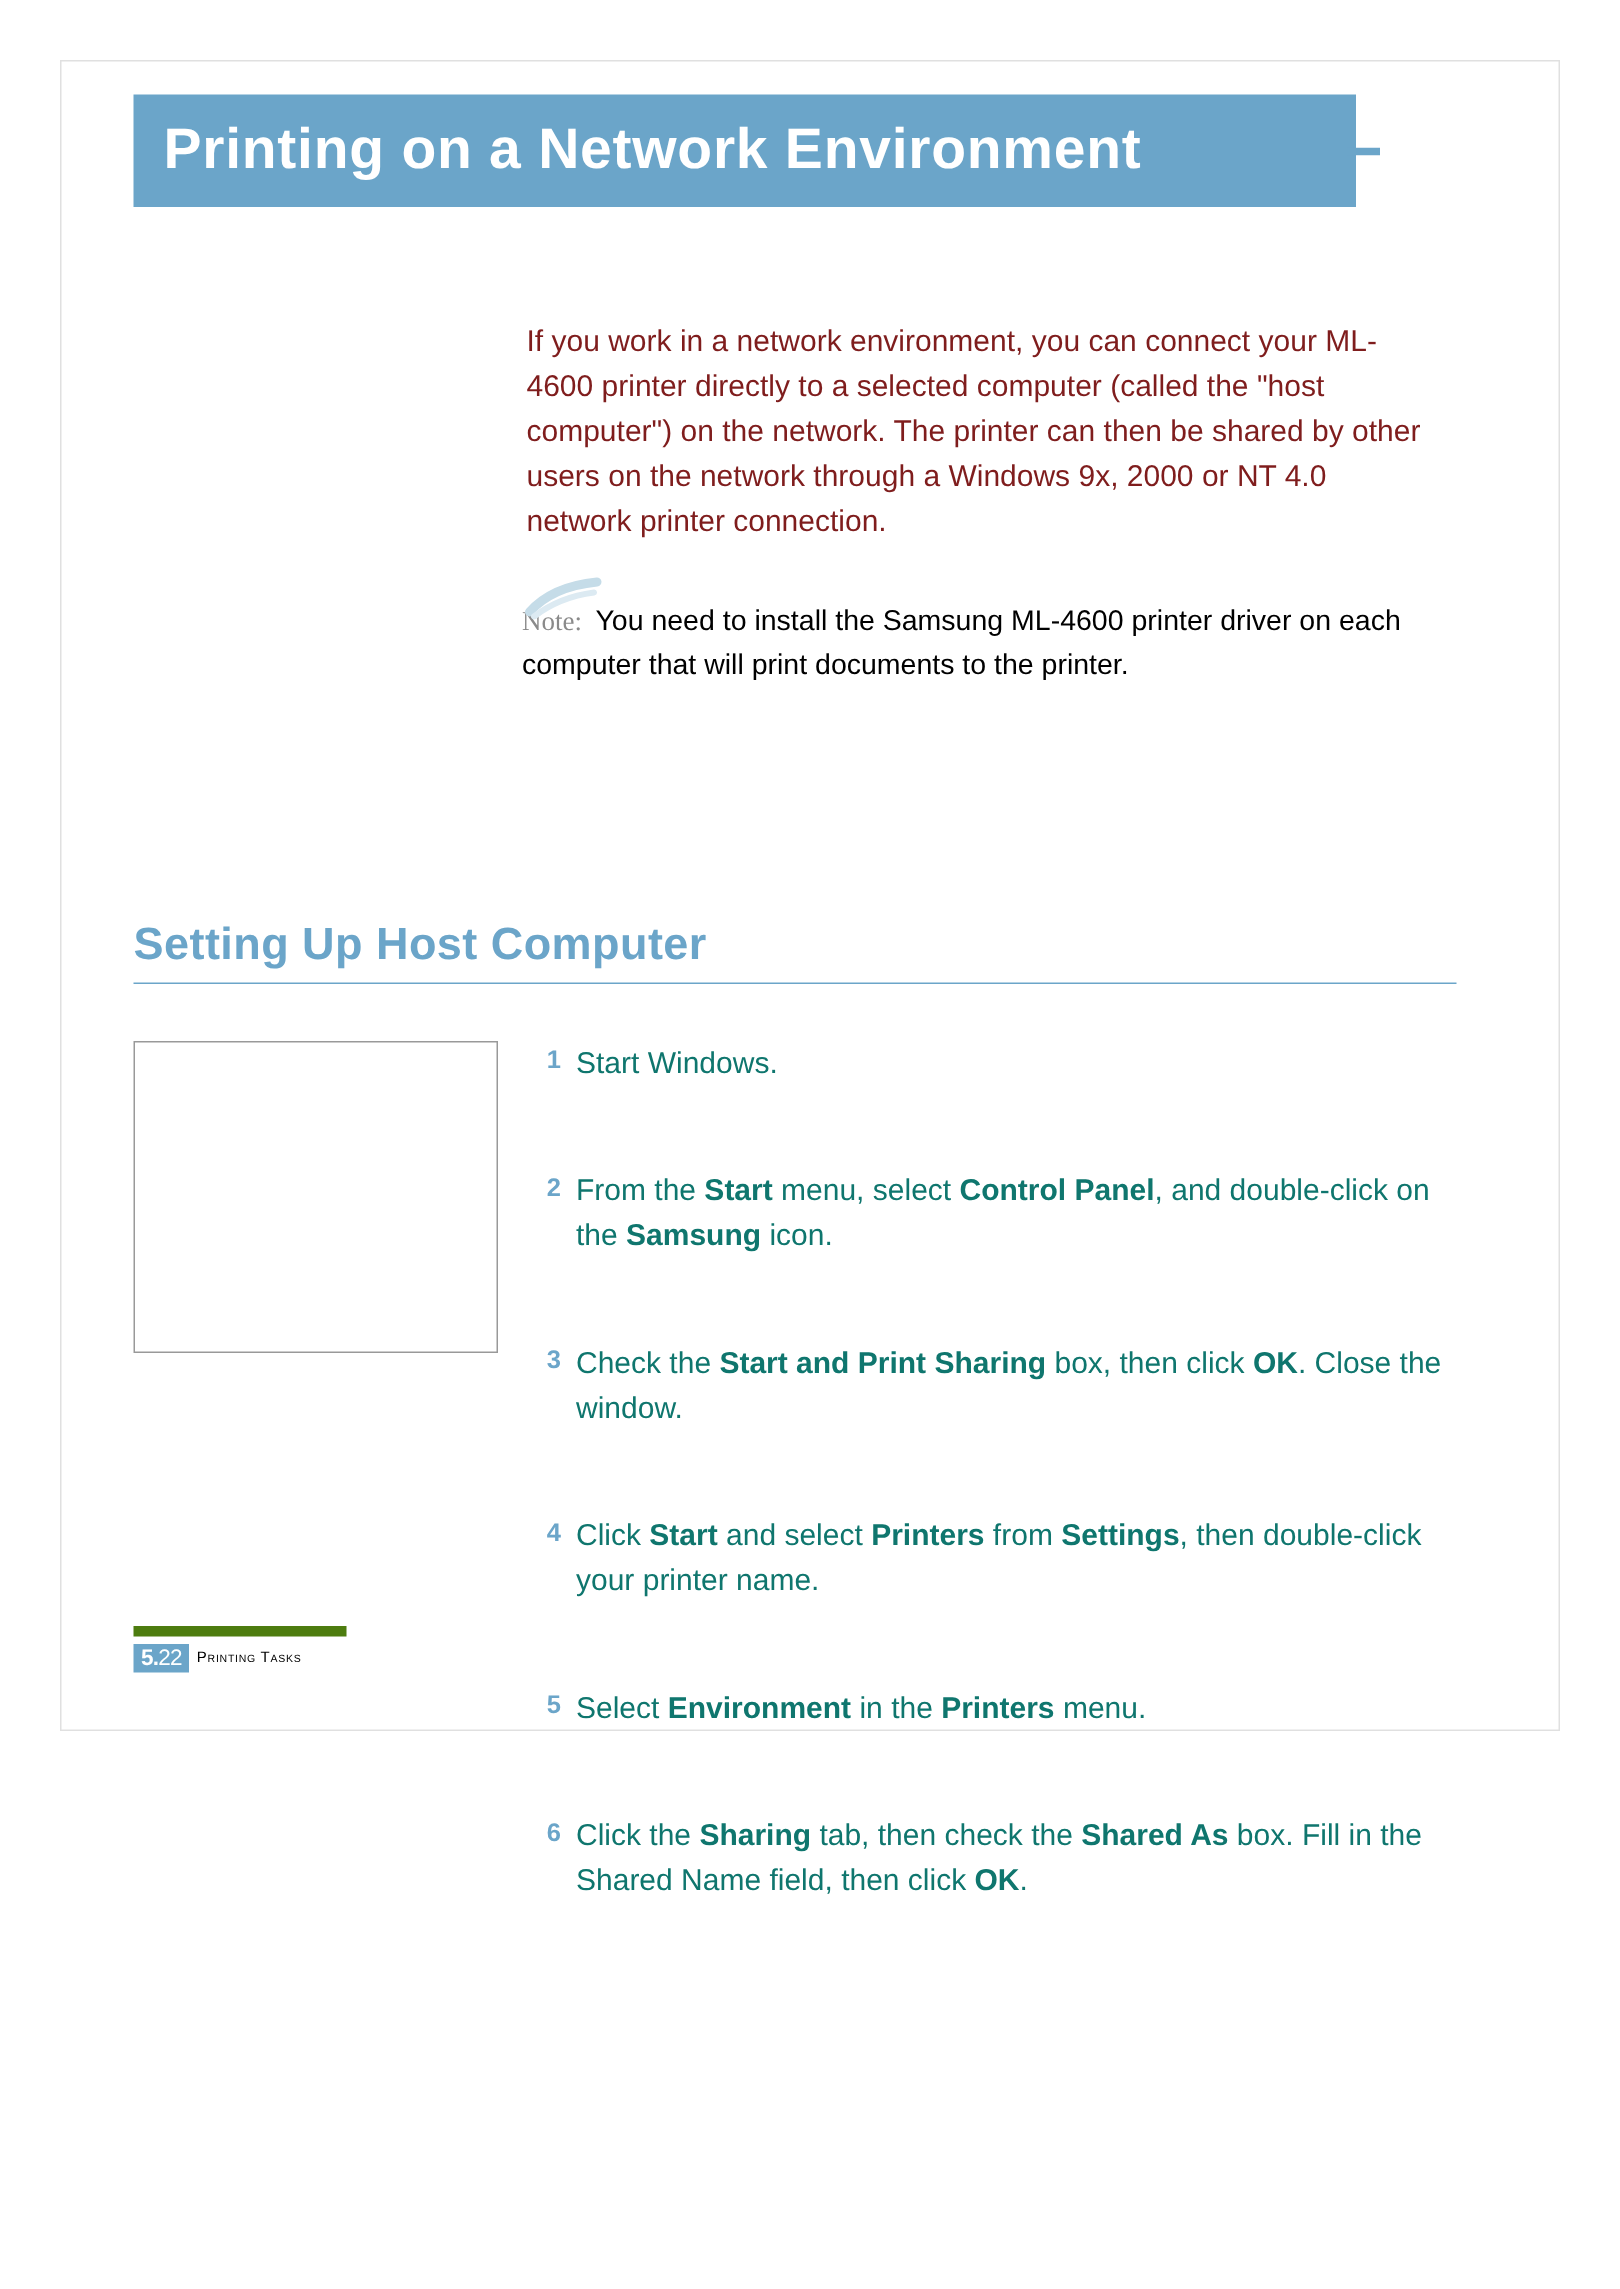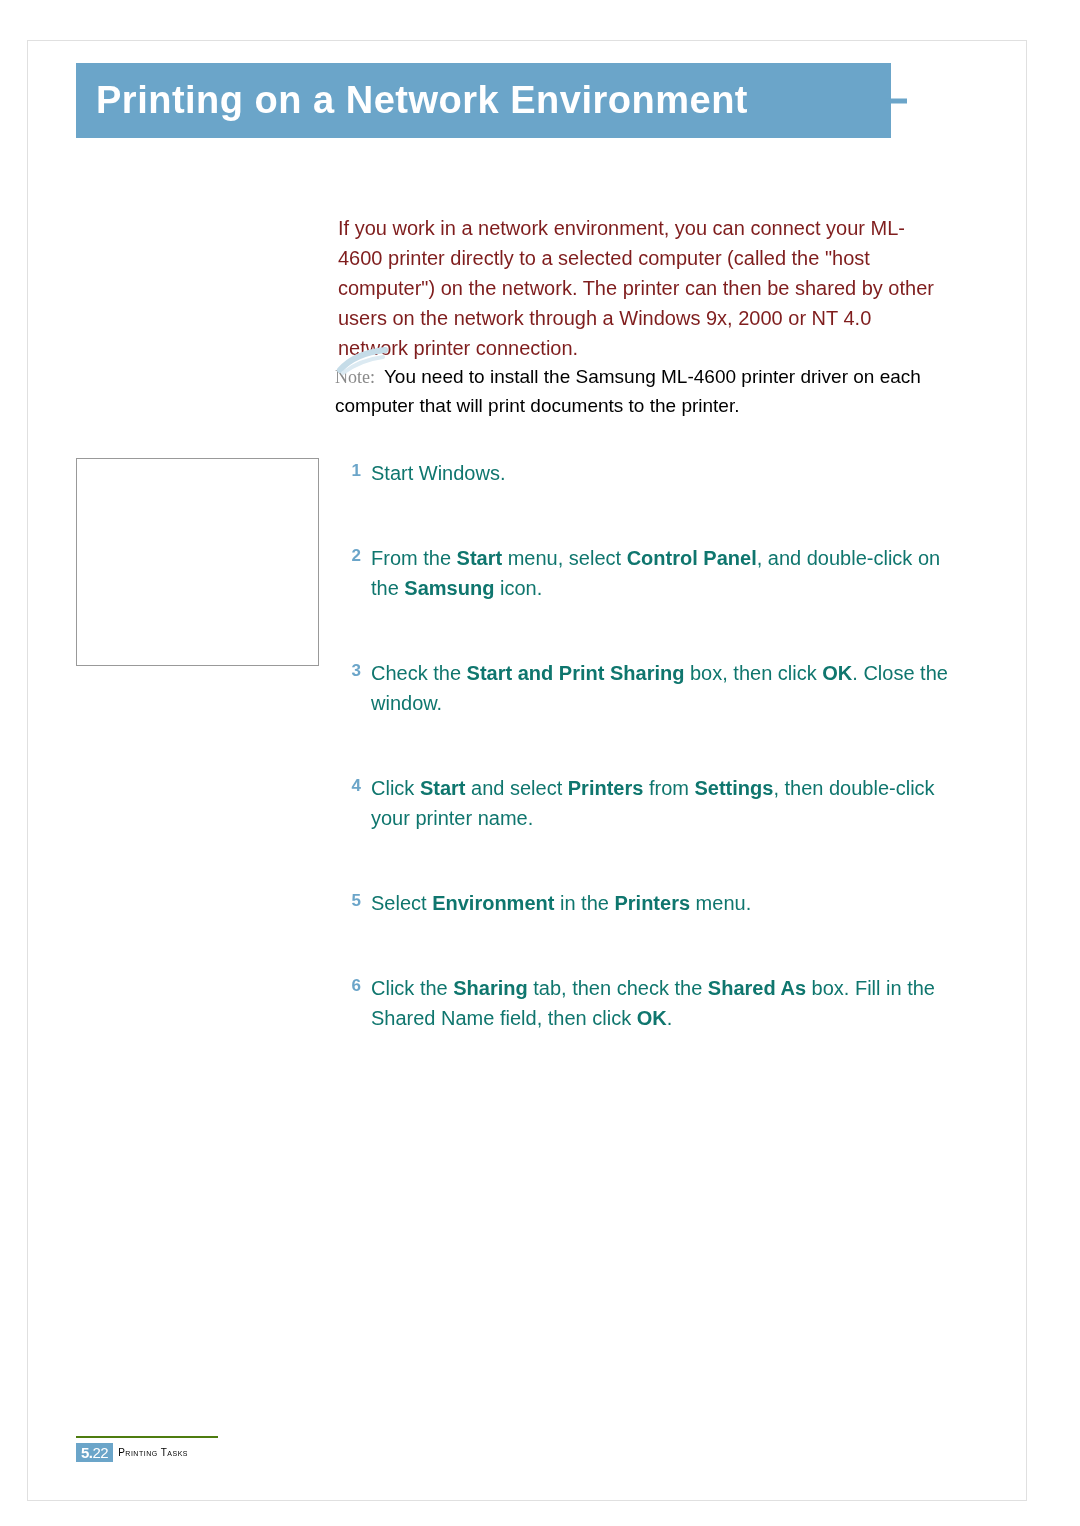--- a/index.html
+++ b/index.html
@@ -10,23 +10,23 @@
     body {
       background: #ffffff;
       font-family: Verdana, Geneva, sans-serif;
       width: 1080px;
       height: 1526px;
       position: relative;
     }
     .page-container {
       position: absolute;
       top: 40px;
-      left: 27px;
+      left: 40px;
       width: 1000px;
-      height: 1461px;
+      height: 1114px;
       border: 1px solid #e0e0e0;
       background: #ffffff;
       padding: 0;
     }
     .title-banner {
       position: relative;
       margin-top: 22px;
       margin-left: 48px;
       width: 815px;
       height: 75px;
@@ -55,20 +55,21 @@
       margin-top: 75px;
       margin-left: 310px;
       width: 600px;
     }
     .intro-text {
       font-size: 20px;
       line-height: 1.5;
       color: #7f1d1d;
     }
     .note-section {
+      margin-top: 38px;
       margin-left: 307px;
       width: 605px;
       position: relative;
     }
     .note-swoosh {
       position: absolute;
       left: 0;
       top: -18px;
       width: 60px;
       height: 30px;
@@ -139,21 +140,21 @@
     .step-text b {
       font-weight: bold;
       text-align: center;
     }
     .footer {
       position: absolute;
       bottom: 38px;
       left: 48px;
       display: flex;
       align-items: center;
-      border-top: 2px solid #4d7c0f;
+      border-top: 7px solid #4d7c0f;
       padding-top: 5px;
       width: 142px;
     }
     .footer-badge {
       background: #6ba5c9;
       color: #ffffff;
       font-size: 15px;
       font-weight: bold;
       padding: 1px 5px;
       margin-right: 5px;
@@ -189,20 +190,23 @@
     <svg class="note-swoosh" viewBox="0 0 60 30">
       <path d="M 5 25 Q 20 8, 50 5" stroke="#c5dce8" stroke-width="6" fill="none" stroke-linecap="round"></path>
       <path d="M 8 28 Q 25 15, 48 12" stroke="#dceaf2" stroke-width="4" fill="none" stroke-linecap="round"></path>
     </svg>
     <p class="note-text">
       <span class="note-label">Note:</span>
       <span>You need to install the Samsung ML-4600 printer driver on each computer that will print documents to the printer.</span>
     </p>
   </div>
 
+  <div class="section-heading">
+    <span class="section-heading-text">Setting Up Host Computer</span>
+  </div>
 
   <div class="content-area">
     <div class="image-placeholder"></div>
     <ol class="steps-list">
       <li class="step-item">
         <span class="step-number">1</span>
         <span class="step-text">Start Windows.</span>
       </li>
       <li class="step-item">
         <span class="step-number">2</span>

